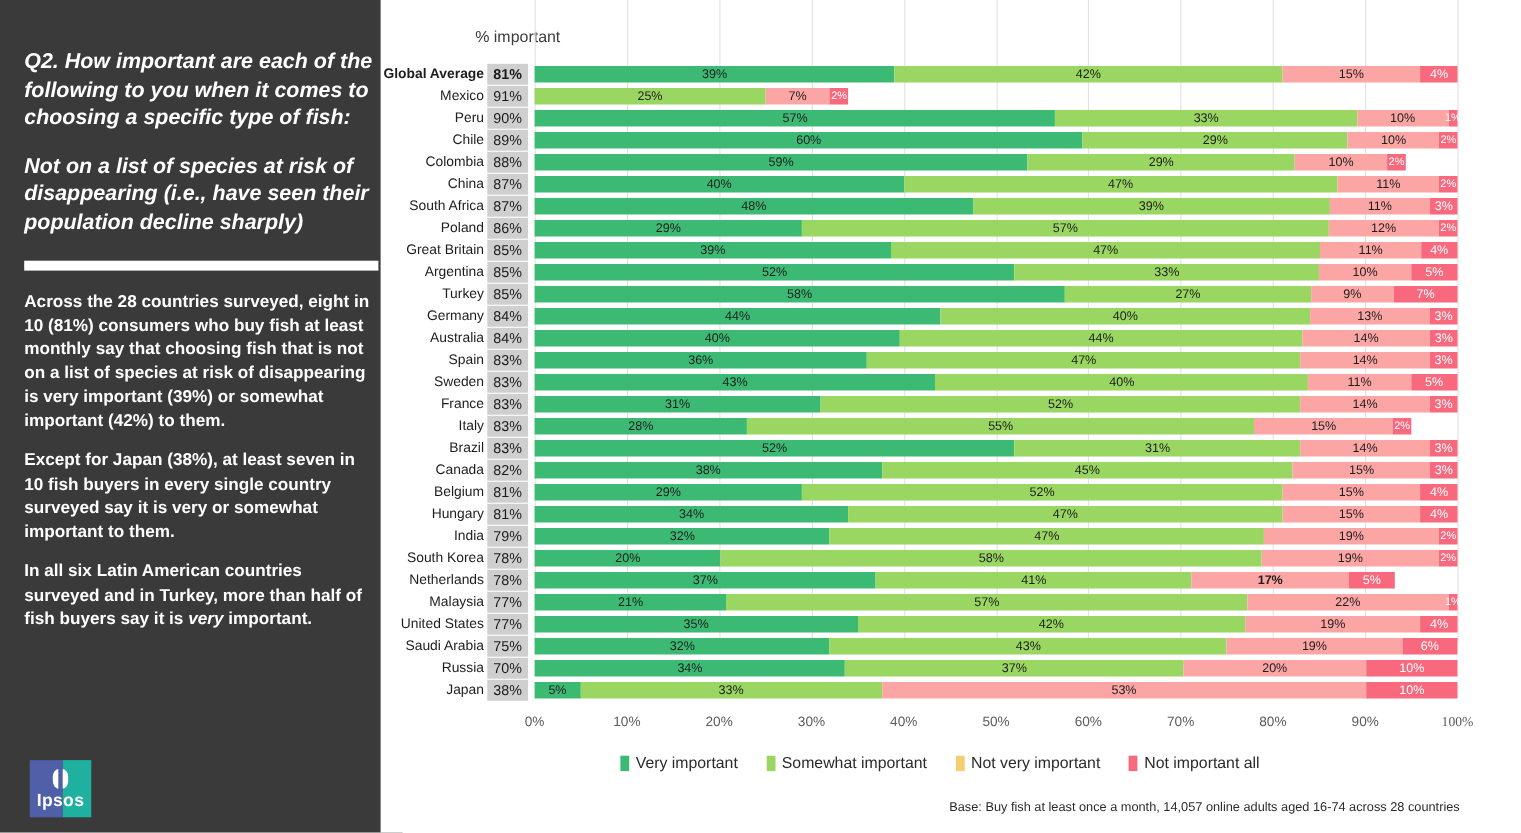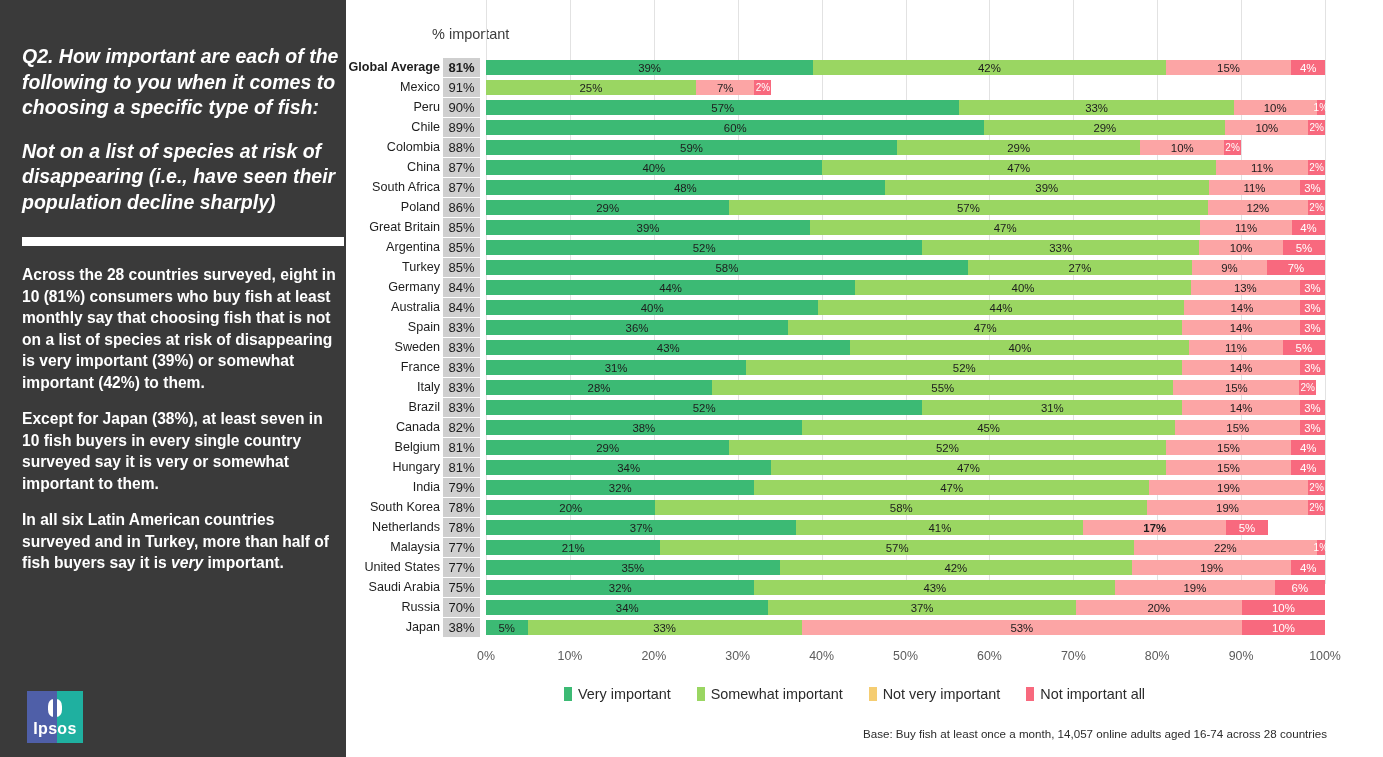--- a/index.html
+++ b/index.html
@@ -254,21 +254,21 @@
             </div>
             <div class="seg s3" style="width: 16.6139px;">
               <span style="font-size: 10px;">2%</span>
             </div>
           </div>
         </div>
         <div class="row">
           <div class="country-label">Colombia</div>
           <div class="total-box">88%</div>
           <div class="bars">
-            <div class="seg s0" style="width: 411px;">
+            <div class="seg s0" style="width: 448px;">
               <span>59%</span>
             </div>
             <div class="seg s1" style="width: 243.31px;">
               <span>29%</span>
             </div>
             <div class="seg s2" style="width: 83.9px;">
               <span>10%</span>
             </div>
             <div class="seg s3" style="width: 16.78px;">
               <span style="font-size: 10px;">2%</span>
@@ -470,21 +470,21 @@
             </div>
             <div class="seg s3" style="width: 25.17px;">
               <span>3%</span>
             </div>
           </div>
         </div>
         <div class="row">
           <div class="country-label">Italy</div>
           <div class="total-box">83%</div>
           <div class="bars">
-            <div class="seg s0" style="width: 226px;">
+            <div class="seg s0" style="width: 193px;">
               <span>28%</span>
             </div>
             <div class="seg s1" style="width: 461.45px;">
               <span>55%</span>
             </div>
             <div class="seg s2" style="width: 125.85px;">
               <span>15%</span>
             </div>
             <div class="seg s3" style="width: 16.78px;">
               <span style="font-size: 10px;">2%</span>
@@ -713,21 +713,21 @@
         <div class="tick" style="left: 0px;">0%</div>
         <div class="tick" style="left: 83.9px;">10%</div>
         <div class="tick" style="left: 167.8px;">20%</div>
         <div class="tick" style="left: 251.7px;">30%</div>
         <div class="tick" style="left: 335.6px;">40%</div>
         <div class="tick" style="left: 419.5px;">50%</div>
         <div class="tick" style="left: 503.4px;">60%</div>
         <div class="tick" style="left: 587.3px;">70%</div>
         <div class="tick" style="left: 671.2px;">80%</div>
         <div class="tick" style="left: 755.1px;">90%</div>
-        <div class="tick" style="left: 839px;">100%</div>
+        <div class="tick" style="left: 839px; font-family: Liberation Serif, serif;">100%</div>
       </div>
 
     <div id="legend">
         <div class="legend-item">
           <span class="legend-swatch" style="background: rgb(60, 186, 116);"></span>
           <span class="legend-text">Very important</span>
         </div>
         <div class="legend-item">
           <span class="legend-swatch" style="background: rgb(154, 214, 98);"></span>
           <span class="legend-text">Somewhat important</span>

